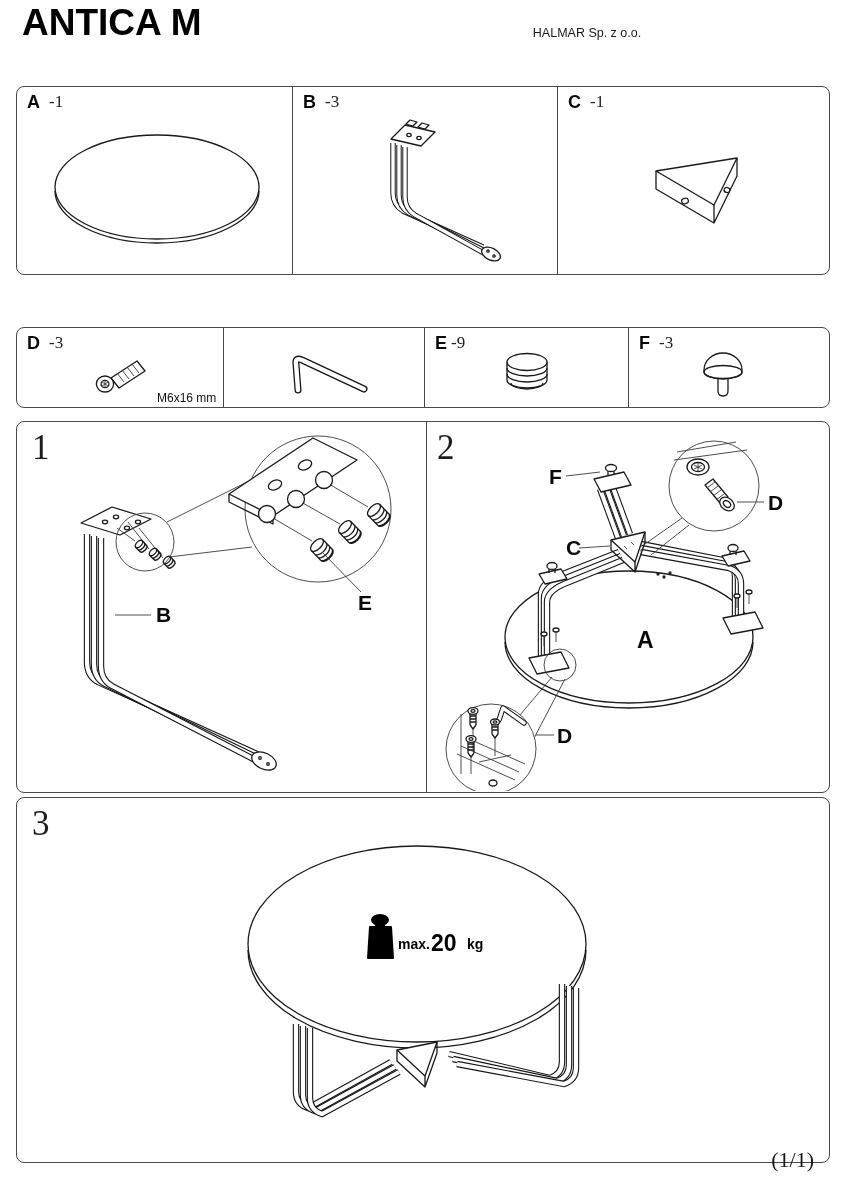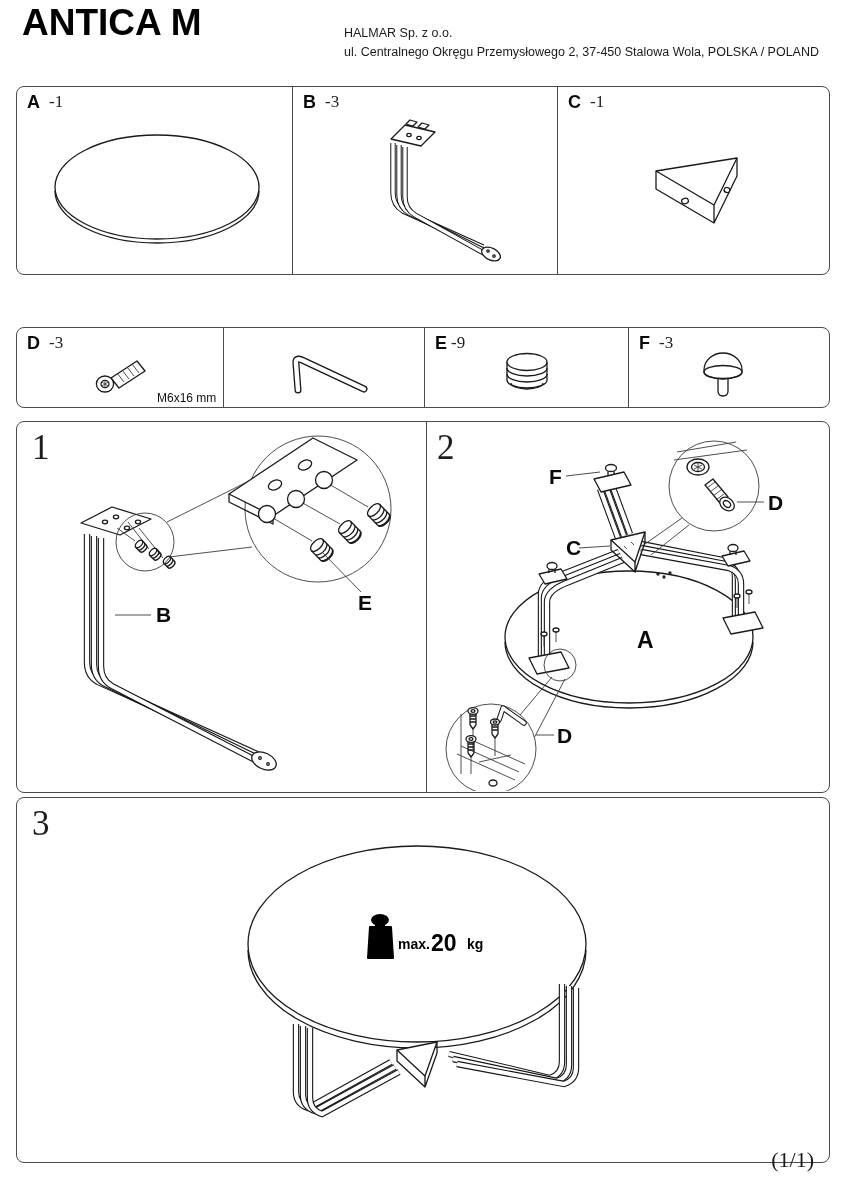--- a/index.html
+++ b/index.html
@@ -20,21 +20,21 @@
   .pqty{font-family:"Liberation Serif",serif;font-size:17px;color:#222;position:relative;top:-1px;}
   .stepnum{
     position:absolute;top:6px;left:15px;z-index:2;
     font-family:"Liberation Serif",serif;font-size:35px;font-weight:400;color:#1c1c1c;
   }
   .hdr-title{
     position:absolute;left:22px;top:2px;font-size:37px;font-weight:bold;
     letter-spacing:0px;color:#000000;white-space:nowrap;
   }
   .hdr-co{
-    position:absolute;left:344px;top:24px;width:486px;text-align:left;
+    position:absolute;left:344px;top:24px;width:486px;text-align:center;
     font-size:12.5px;line-height:19px;color:#1a1a1a;
   }
   .footer-page{
     position:absolute;right:34px;top:1147px;
     font-family:"Liberation Serif",serif;font-size:22px;color:#1a1a1a;
   }
   svg{display:block;position:absolute;left:0;top:0;}
   .ln{stroke:#1a1a1a;stroke-width:1.3;fill:none;stroke-linejoin:round;}
   .fw{stroke:#1a1a1a;stroke-width:1.3;fill:#fff;stroke-linejoin:round;}
   .thin{stroke:#3a3a3a;stroke-width:0.9;fill:none;}
@@ -46,21 +46,20 @@
   .mx-s{font-family:"Liberation Sans",sans-serif;font-weight:bold;font-size:14px;fill:#000;}
   .mx-l{font-family:"Liberation Sans",sans-serif;font-weight:bold;font-size:23px;fill:#000;}
   .spec{font-family:"Liberation Sans",sans-serif;font-size:12px;fill:#111;}
 </style>
 </head>
 <body>
 
 <div class="hdr-title">ANTICA M</div>
 <div class="hdr-co">
   <div>HALMAR Sp. z o.o.</div>
-  <div>ul. Centralnego Okręgu Przemysłowego 2, 37-450 Stalowa Wola, POLSKA / POLAND</div>
 </div>
 
 <div class="panel" style="left:16px;top:86px;width:814px;height:189px;">
 
   <div class="cell" style="width:275px;">
     <div class="plabel">
       <span class="pid">A</span>
       <span class="pqty">-1</span>
     </div>
     <svg width="273" height="186" viewBox="0 0 273 186">

